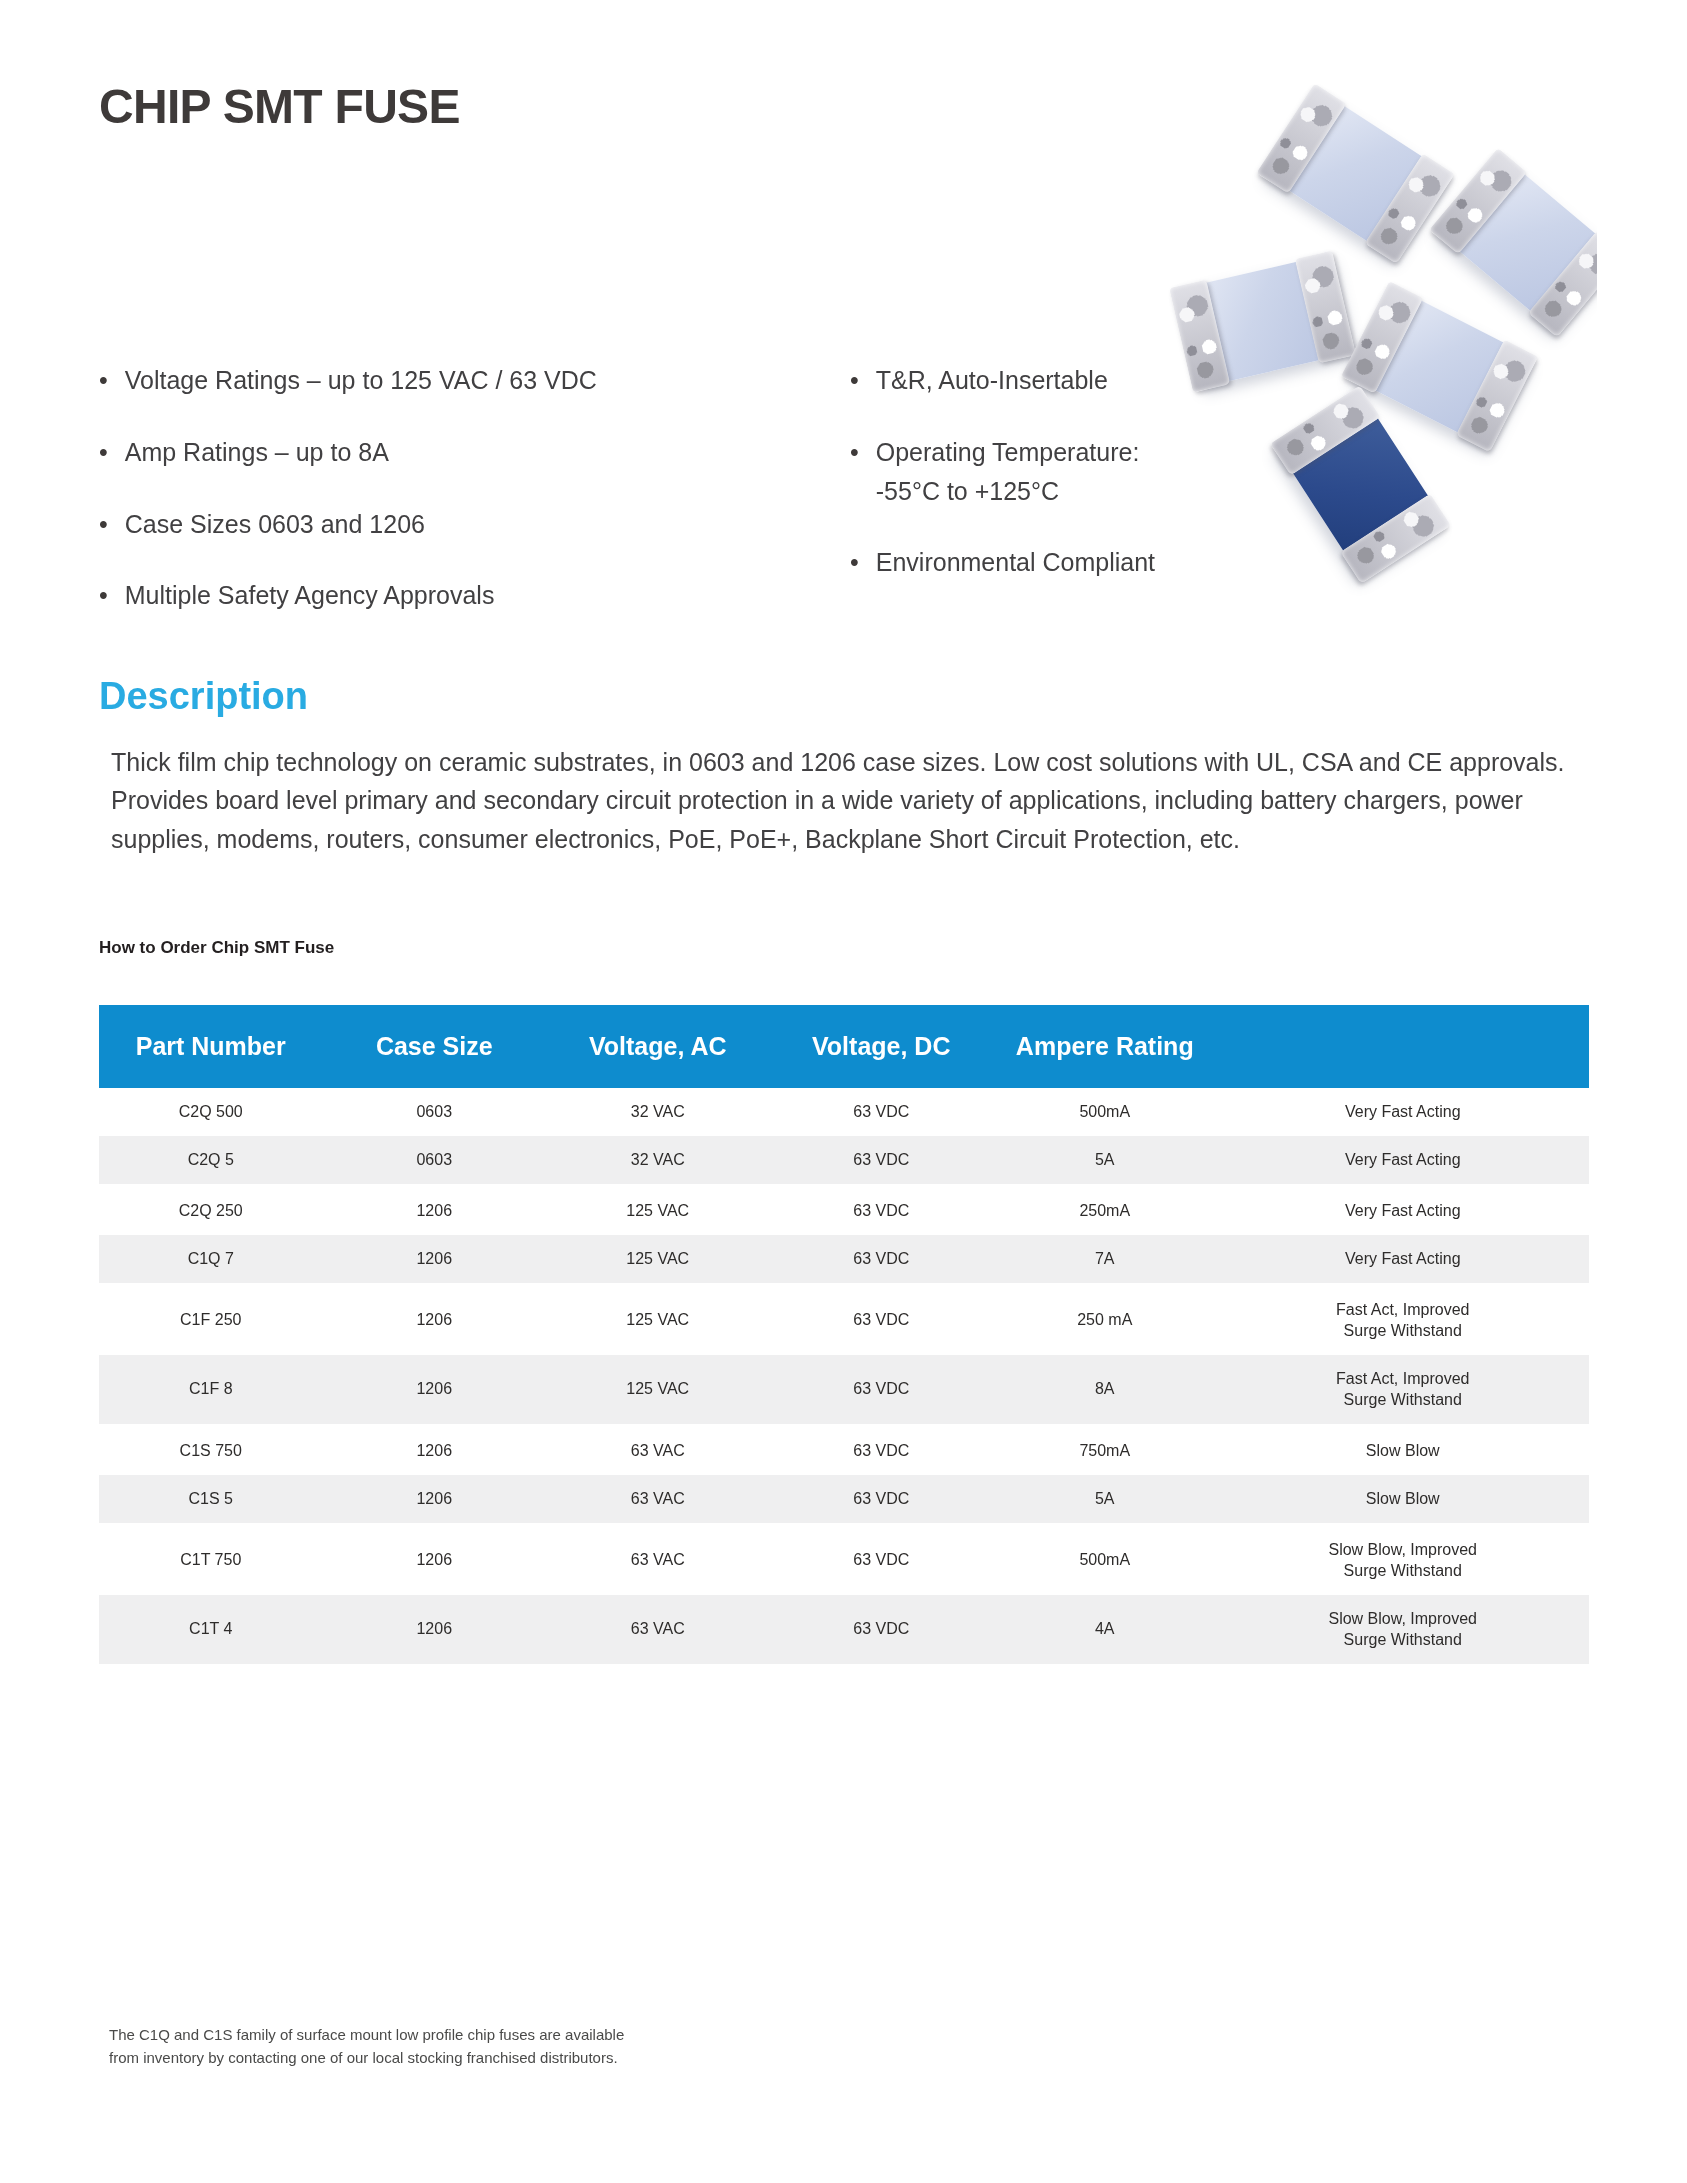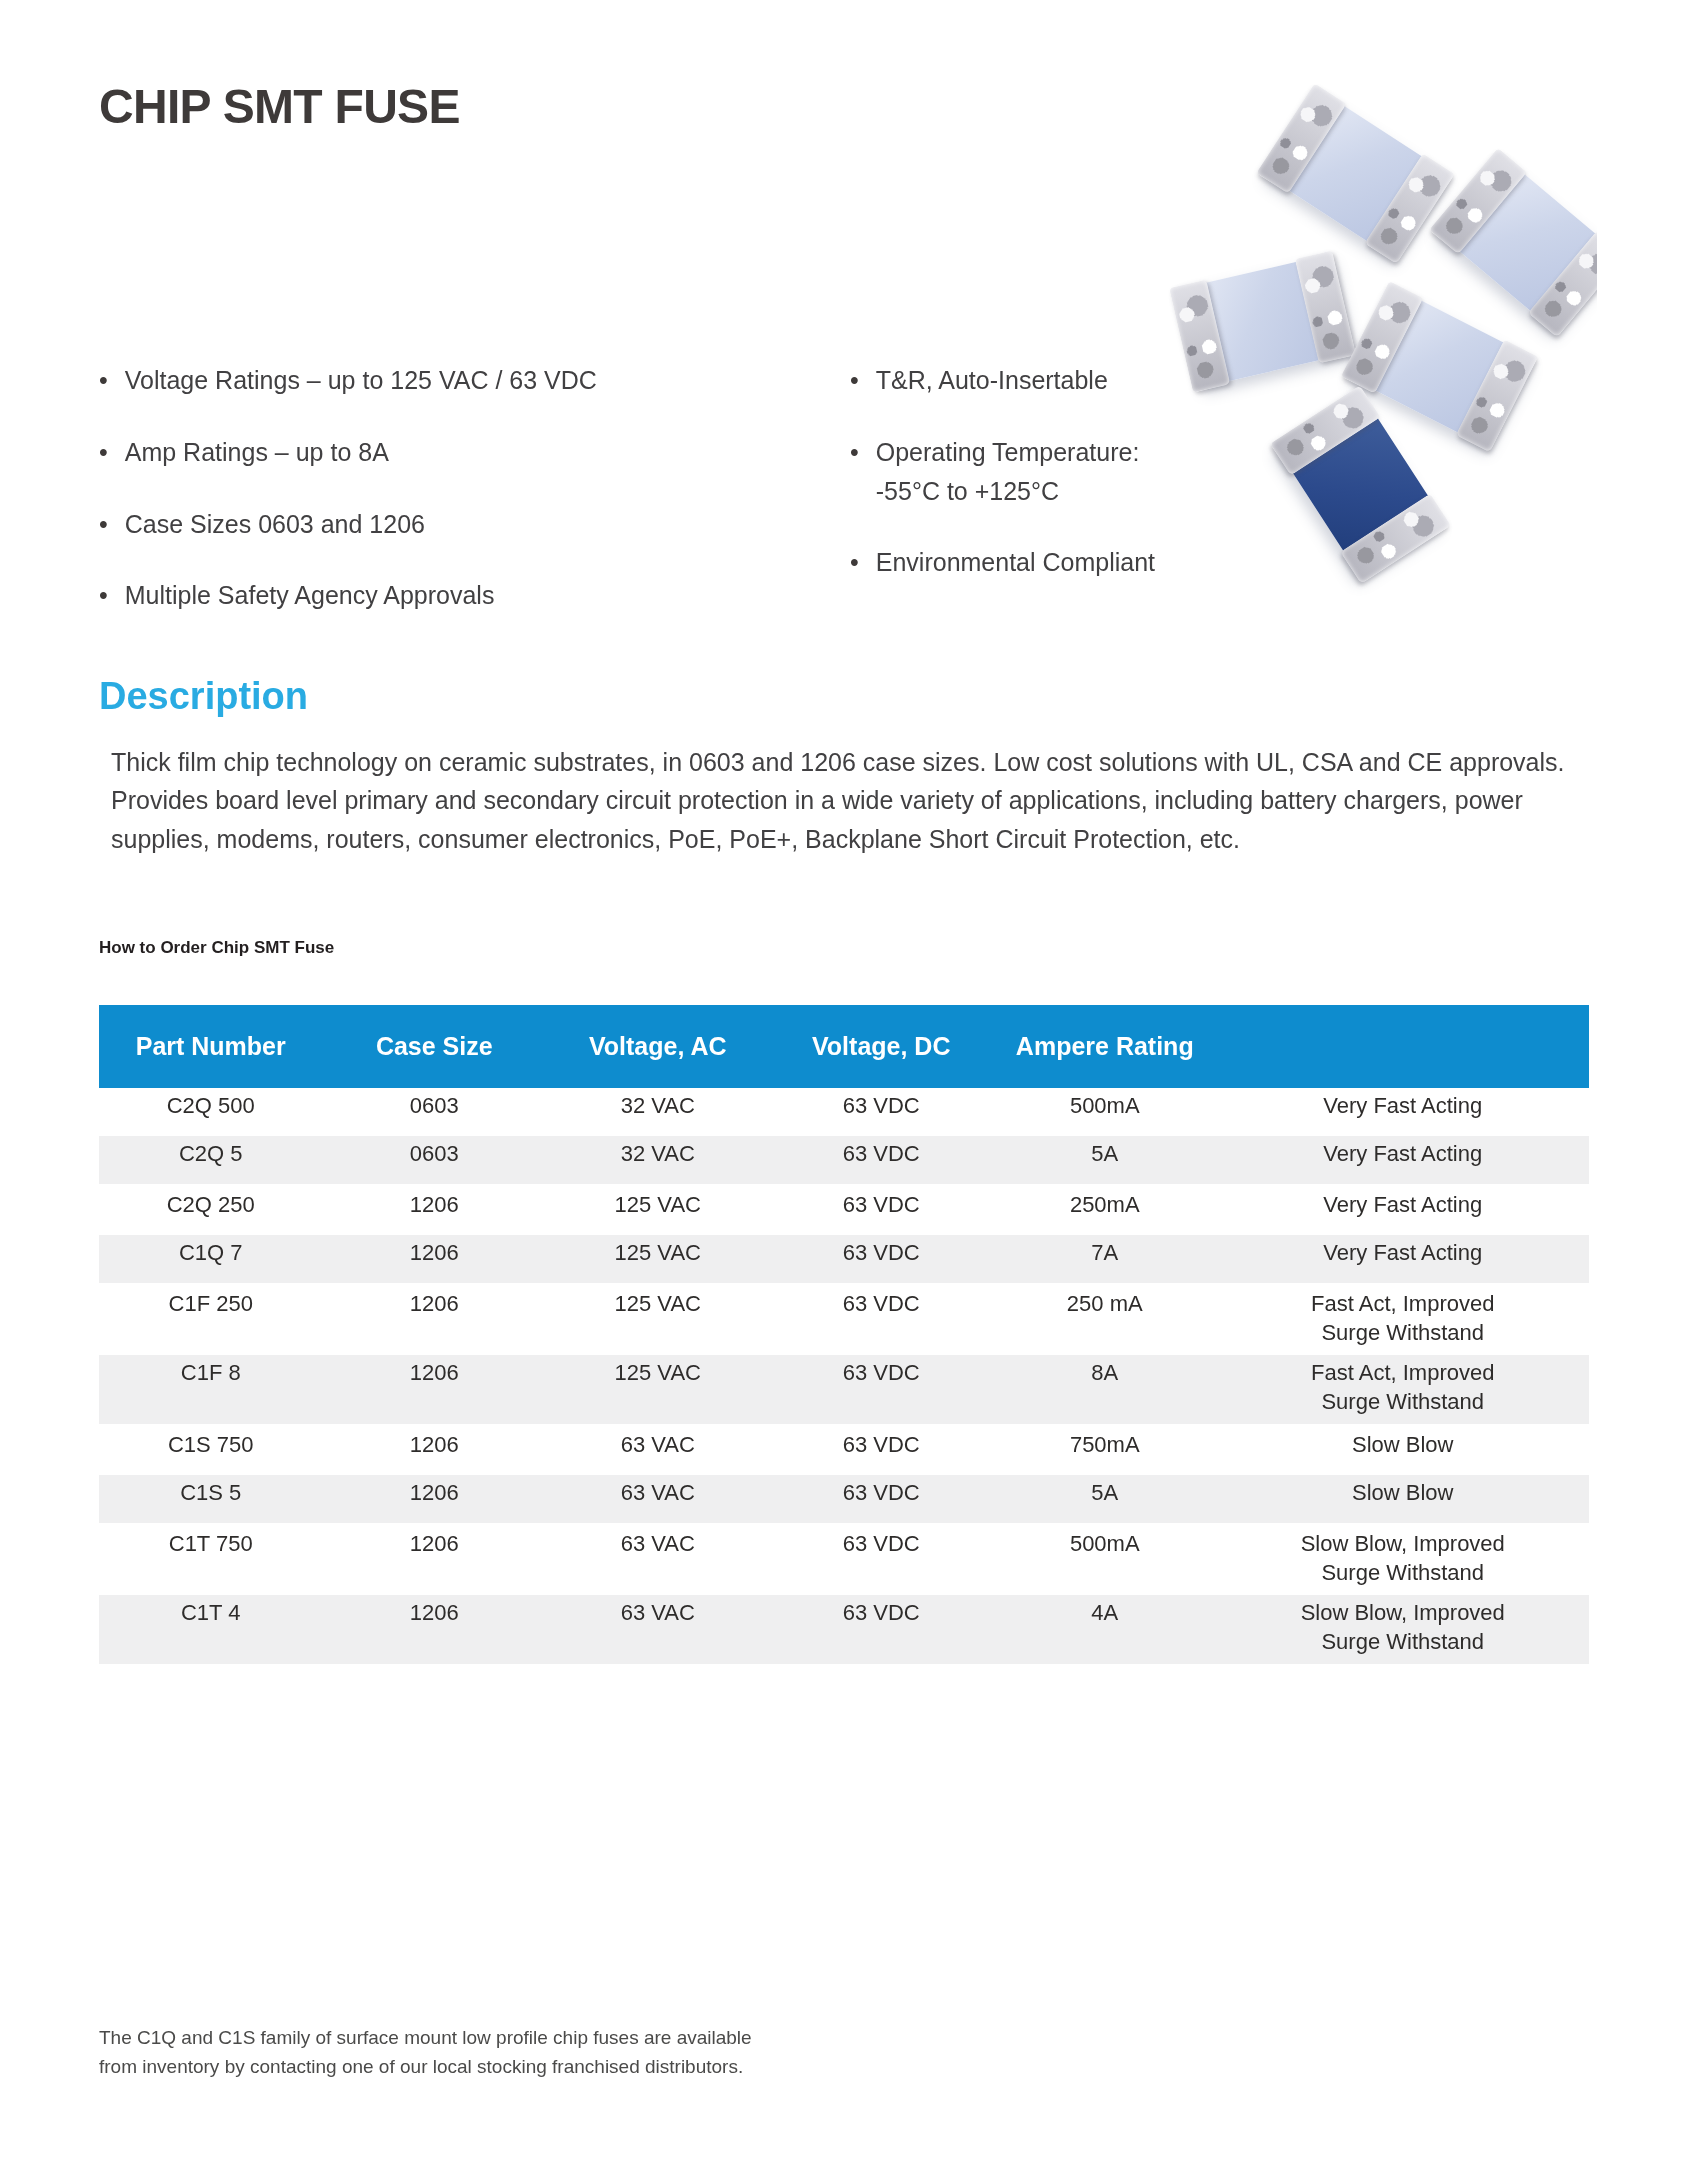--- a/index.html
+++ b/index.html
@@ -68,37 +68,37 @@
     font-size:17px;font-weight:bold;color:#231f20;
   }
   .order-table{position:absolute;left:99px;top:1005px;width:1490px;}
   .thead{
     display:flex;align-items:center;height:83px;
     background:#0e8cce;color:#ffffff;
     font-size:25px;font-weight:bold;line-height:1.25;text-align:center;
   }
   .th{box-sizing:border-box;padding:0 6.6px;white-space:pre-line;}
   .trow{
-    display:flex;align-items:flex-start;min-height:48px;
-    font-size:22px;color:#2e2c2b;text-align:center;background:#ffffff;
+    display:flex;align-items:center;min-height:48px;
+    font-size:16px;color:#2e2c2b;text-align:center;background:#ffffff;
   }
   .trow.tall{min-height:69px;}
   .trow.alt{background:#efeff0;border-bottom:3.3px solid #ffffff;}
   .td{box-sizing:border-box;padding:4px 6.6px;white-space:pre-line;line-height:1.3;}
   .c0,.c1x,.c2x,.c3x,.c4x{width:15%;}
   .th.c0,.td.c0{width:15%;}
   .th.c1,.td.c1{width:15%;}
   .th.c2,.td.c2{width:15%;}
   .th.c3,.td.c3{width:15%;}
   .th.c4,.td.c4{width:15%;}
   .th.c5,.td.c5{width:25%;}
   
   .footer-note{
-    position:absolute;left:99px;top:2023px;margin:0;
-    font-size:19px;line-height:1.55;color:#4a4a49;white-space:pre-line;
+    position:absolute;left:109px;top:2023px;margin:0;
+    font-size:15px;line-height:1.55;color:#4a4a49;white-space:pre-line;
   }
 </style>
 </head>
 <body>
 
 <div class="page">
 
   <h1 class="title">CHIP SMT FUSE</h1>
 
   <div class="photo">

